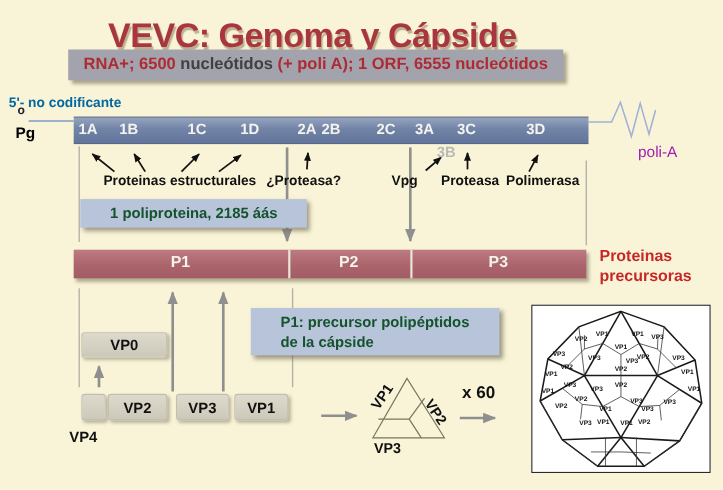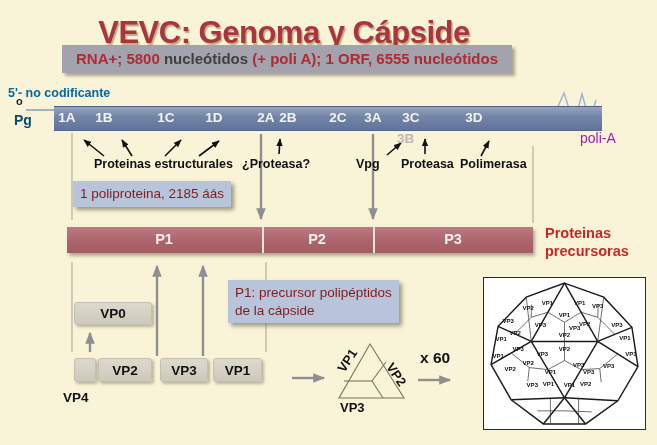--- a/index.html
+++ b/index.html
@@ -11,34 +11,34 @@
          font-size:31px;font-weight:bold;color:#a93540;letter-spacing:-0.5px;
          text-shadow:1.5px 2px 1px rgba(140,120,80,.55);margin-top:11px;}
 
   .rna-box{position:absolute;left:62px;top:45px;width:450px;height:28px;
            background:#a3a3ae;box-shadow:3px 3px 3px rgba(120,115,95,.6);
            text-align:center;line-height:28px;font-size:15px;font-weight:bold;}
   .rna-box .red{color:#ae2b32}.rna-box .blk{color:#404040}
 
   .five{position:absolute;left:8px;top:86px;font-size:12.5px;font-weight:bold;color:#0369a1;}
   .o-glyph{position:absolute;left:16px;top:95px;font-size:11px;font-weight:bold;color:#223;}
-  .pg{position:absolute;left:14px;top:112px;font-size:14px;font-weight:bold;color:#0c4a6e;}
+  .pg{position:absolute;left:14px;top:112px;font-size:14px;font-weight:bold;color:#000000;}
   .polya{position:absolute;left:580px;top:130px;font-size:14px;font-weight:normal;color:#a21caf;}
 
-  .genome-bar{position:absolute;left:54px;top:106px;width:548px;height:23px;
+  .genome-bar{position:absolute;left:67px;top:106px;width:468px;height:23px;
               background:linear-gradient(#95a3be,#7183a6 45%,#62749a);
               border-top:1px solid #4e5f82;border-bottom:1px solid #55668a;}
   .gseg{position:absolute;top:3px;width:26px;text-align:center;color:#f4f4ef;
         font-size:13.5px;font-weight:bold;}
   .seg3b{position:absolute;left:397px;top:131px;font-size:13.5px;font-weight:bold;color:#b9b9b6;}
 
   .ann{position:absolute;font-size:12.5px;font-weight:bold;color:#101010;white-space:nowrap;}
 
   .info-box{position:absolute;background:#b8c4d9;box-shadow:3px 3px 4px rgba(110,105,85,.65);
-            font-size:13.5px;font-weight:normal;color:#7f1d1d;padding:4px 7px;line-height:1.3;}
+            font-size:13.5px;font-weight:bold;color:#14532d;padding:4px 27px;line-height:1.3;}
 
   .pbar{position:absolute;left:67px;top:227px;width:466px;height:26px;
         background:linear-gradient(#bd7b81,#ab646b 55%,#a25c63);
         box-shadow:2px 3px 3px rgba(120,110,90,.55);}
   .pseg{position:absolute;top:4px;width:60px;text-align:center;color:#f6f2ec;
         font-weight:bold;font-size:14.5px;}
   .pdiv{position:absolute;top:0;width:2px;height:100%;background:#e9e5db;}
 
   .precursor-caption{position:absolute;left:545px;top:224px;font-size:14.5px;
         font-weight:bold;color:#c82727;line-height:1.25;}
@@ -107,21 +107,21 @@
     <g stroke="#77755f" stroke-width="1.1" fill="none">
       <polygon points="370,344 339,398 404,398" fill="#f9f4d7"></polygon>
       <line x1="372" y1="381" x2="344" y2="381"></line>
       <line x1="372" y1="381" x2="386" y2="362"></line>
       <line x1="372" y1="381" x2="383" y2="398"></line>
     </g>
   </svg>
 
   <div class="title">VEVC: Genoma y Cápside</div>
 
-  <div class="rna-box"><span class="red">RNA+; 5800 </span><span class="blk">nucleótidos </span><span class="red">(+ poli A); 1 ORF, 6555 nucleótidos</span></div>
+  <div class="rna-box"><span class="red">RNA+; 6500 </span><span class="blk">nucleótidos </span><span class="red">(+ poli A); 1 ORF, 6555 nucleótidos</span></div>
 
   <div class="five">5'- no codificante</div>
   <div class="o-glyph">o</div>
   <div class="pg">Pg</div>
   <div class="polya">poli-A</div>
 
   <div class="genome-bar">
     <span class="gseg" style="left:0px">1A</span>
     <span class="gseg" style="left:37px">1B</span>
     <span class="gseg" style="left:99px">1C</span>

